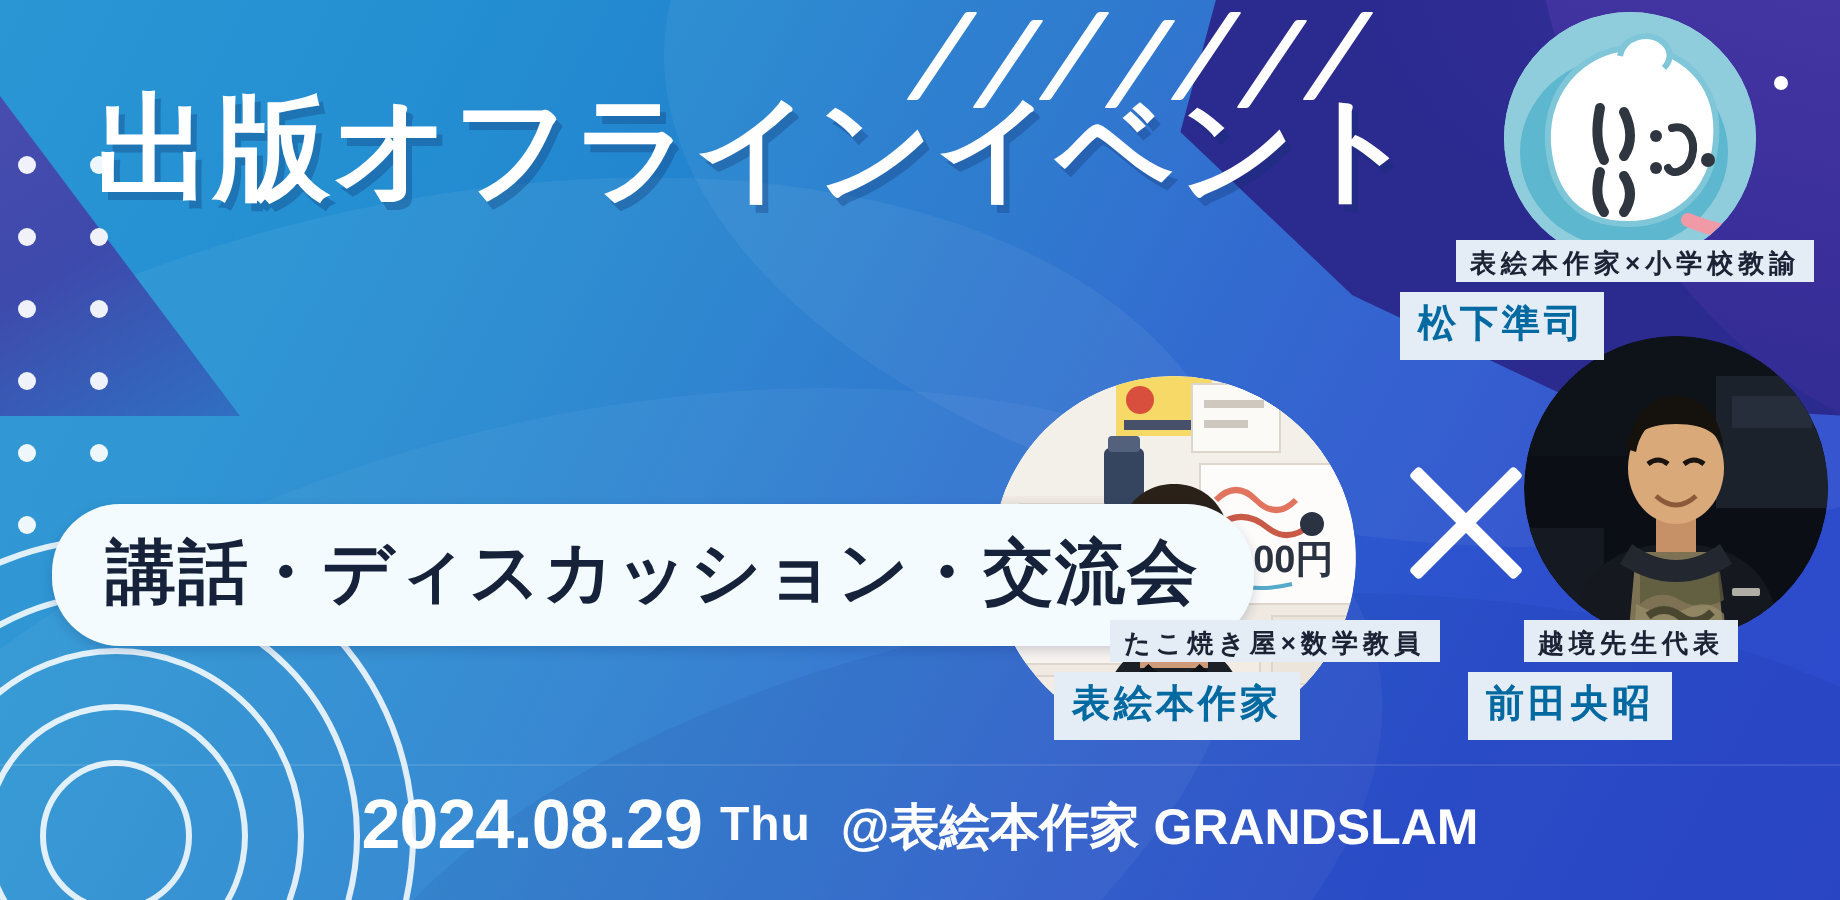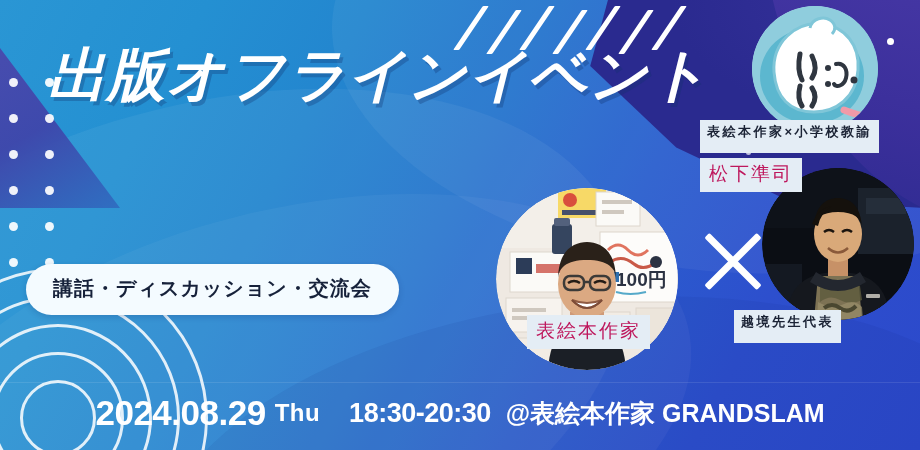--- a/index.html
+++ b/index.html
@@ -150,32 +150,31 @@
     z-index: 10;
   }
   .headline .line {
     color: #ffffff;
     font-size: 58px;
     line-height: 66px;
     font-weight: 700;
     letter-spacing: 1px;
     white-space: nowrap;
     text-shadow: 3px 4px 0 rgba(18,50,110,.30);
-    font-style: italic;
   }
 
   
   .pill {
     position: absolute;
     left: 26px;
-    top: 264px;
+    top: 252px;
     z-index: 10;
     background: #f4fbff;
     color: #16213a;
-    font-size: 20px;
+    font-size: 35px;
     font-weight: 700;
     letter-spacing: 1px;
     padding: 11px 27px 13px;
     border-radius: 34px;
     white-space: nowrap;
     box-shadow: 0 2px 6px rgba(10,30,90,.18);
   }
 
   
   .doodle {
@@ -227,29 +226,30 @@
 
   
   .tag-group { position: absolute; z-index: 12; }
   .tag-role {
     display: inline-block;
     background: #e4edf5;
     color: #1b2335;
     font-size: 13px;
     font-weight: 700;
     letter-spacing: 2.5px;
-    padding: 3px 7px 12px;
+    padding: 3px 7px 0;
     white-space: nowrap;
+    margin-left: 28px;
   }
   .tag-name {
     display: inline-block;
     background: #e4edf5;
-    color: #be185d;
+    color: #0369a1;
     font-size: 19px;
-    font-weight: 400;
+    font-weight: 700;
     letter-spacing: 2px;
     padding: 3px 9px 5px;
     margin-top: 5px;
     white-space: nowrap;
   }
   .tg-matsushita { left: 700px; top: 120px; }
   .tg-kawahi     { left: 527px; top: 310px; }
   .tg-maeda      { left: 734px; top: 310px; }
 
   
@@ -481,28 +481,29 @@
       </g>
     </svg>
   </div>
 
   <div class="tag-group tg-matsushita">
     <div><span class="tag-role">表絵本作家×小学校教諭</span></div>
     <div><span class="tag-name">松下準司</span></div>
   </div>
 
   <div class="tag-group tg-kawahi">
+    <div><span class="tag-role">たこ焼き屋×数学教員</span></div>
     <div><span class="tag-name">表絵本作家</span></div>
   </div>
 
   <div class="tag-group tg-maeda">
     <div><span class="tag-role">越境先生代表</span></div>
+    <div><span class="tag-name">前田央昭</span></div>
   </div>
 
   <div class="datebar">
     <div class="sep-line"></div>
     <span class="date">2024.08.29</span>
     <span class="dow">Thu</span>
-    <span class="time">18:30-20:30</span>
     <span class="venue">@表絵本作家 GRANDSLAM</span>
   </div>
 
 </div>
 
 </body></html>

